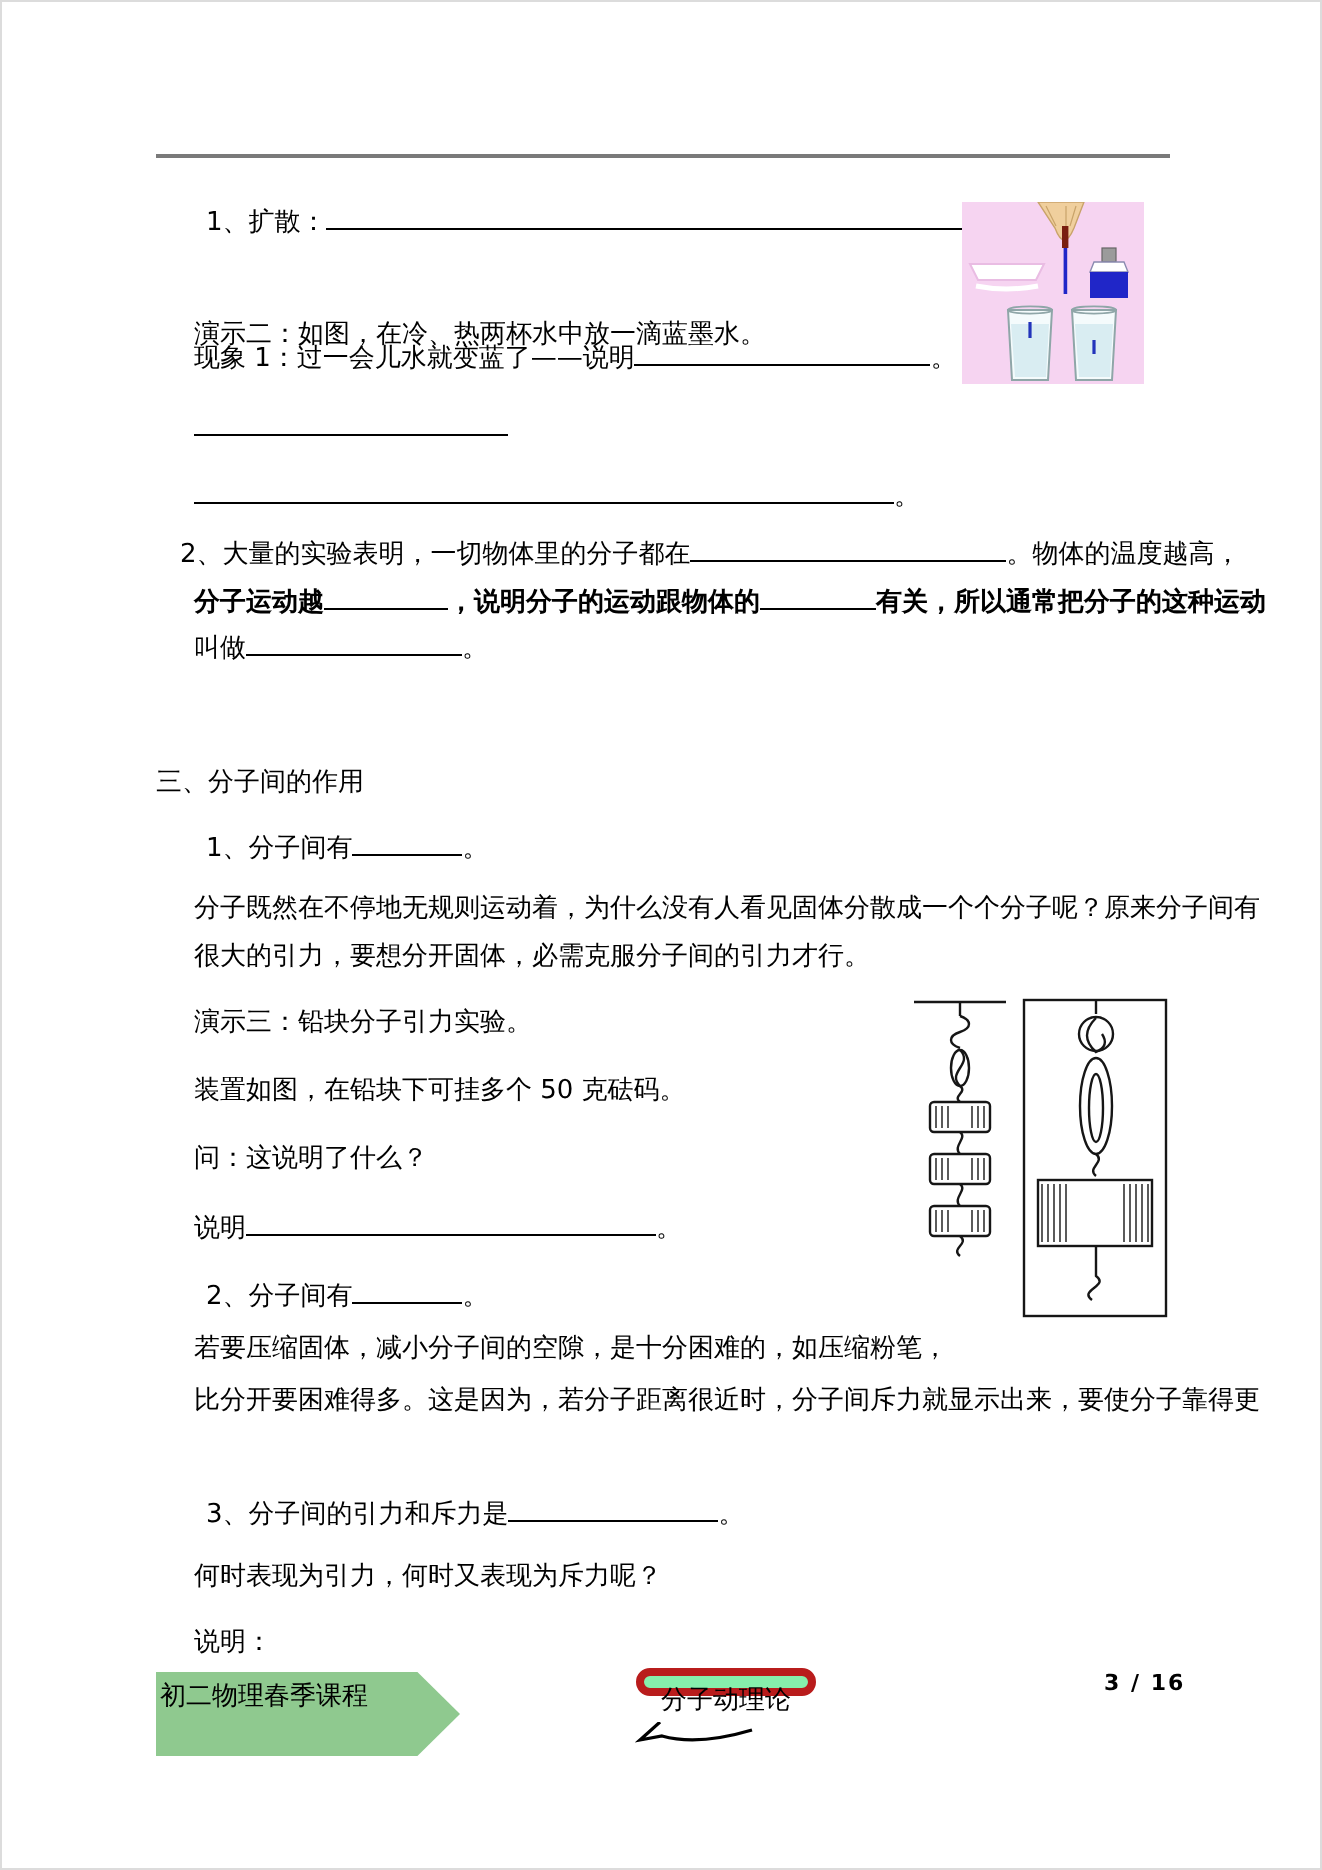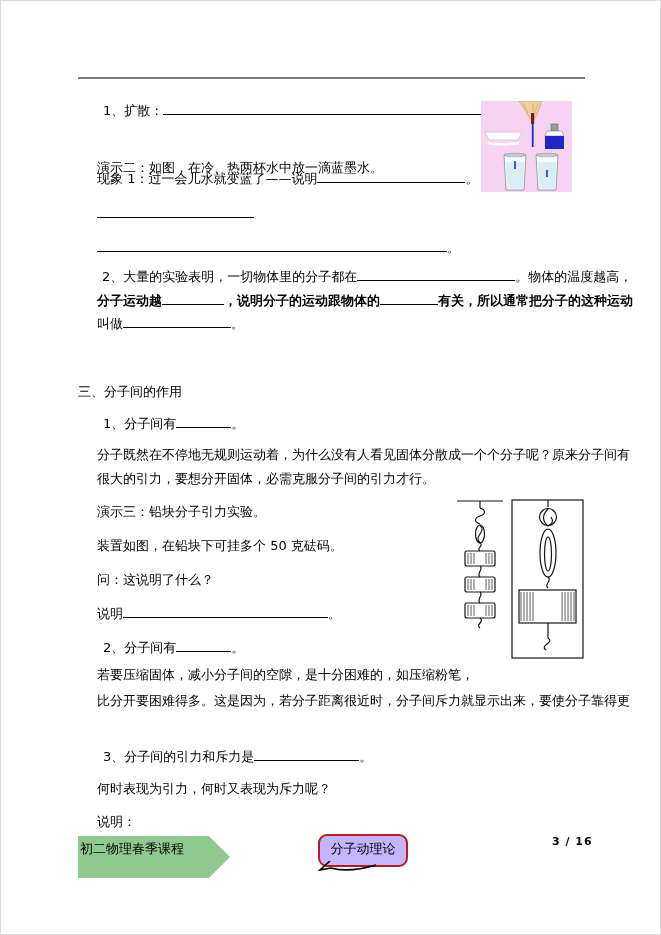--- a/index.html
+++ b/index.html
@@ -24,43 +24,43 @@
   }
   .fig{position:absolute;}
   .fig svg{display:block;width:100%;height:100%;}
   .banner{
     position:absolute;left:78px;top:836px;width:152px;height:42px;
     background:var(--banner-green,#8fc98f);
     clip-path:polygon(0 0,86% 0,100% 50%,86% 100%,0 100%);
     font-size:13px;line-height:26px;padding-left:2px;box-sizing:border-box;
   }
   .bubble{
-    position:absolute;left:318px;top:834px;width:90px;height:33px;
-    border:2px solid #b91c1c;border-radius:9px;background:#c4b5fd;
+    position:absolute;left:318px;top:834px;width:90px;height:14px;
+    border:4px solid #b91c1c;border-radius:9px;background:#86efac;
     font-size:13px;line-height:25px;text-align:center;box-sizing:border-box;
   }
   .bubble-tail{position:absolute;left:314px;top:861px;width:70px;height:16px;}
   .pagenum{
     position:absolute;left:552px;top:835px;
     font-size:11px;font-weight:bold;letter-spacing:1px;
   }
 </style>
 </head>
 <body>
 
 <div class="page">
 
   <div class="rule" style="left:78px;top:77px;width:507px;height:2px;"></div>
 
   <div class="line" style="left:103px;top:100px;"><span class="run">1、扩散：</span><span class="blank" style="width: 337px;"></span><span class="run">。</span></div>
   <div class="line" style="left:97px; top:134px;margin-top:25px;"><span class="run">演示二：如图，在冷、热两杯水中放一滴蓝墨水。</span></div>
   <div class="line" style="left:97px; top:168px;"><span class="run">现象 1：过一会儿水就变蓝了——说明</span><span class="blank" style="width: 148px;"></span><span class="run">。</span></div>
   <div class="line" style="left:97px; top:203px;"><span class="blank" style="width: 157px;"></span></div>
   <div class="line" style="left:97px; top:237px;"><span class="blank" style="width: 350px;"></span><span class="run">。</span></div>
-  <div class="line" style="left:102px; top:266px;text-align:center;"><span class="run">2、大量的实验表明，一切物体里的分子都在</span><span class="blank" style="width: 158px;"></span><span class="run">。物体的温度越高，</span></div>
+  <div class="line" style="left:90px; top:266px;text-align:center;"><span class="run">2、大量的实验表明，一切物体里的分子都在</span><span class="blank" style="width: 158px;"></span><span class="run">。物体的温度越高，</span></div>
   <div class="line" style="left:97px; top:290px;font-weight:bold;"><span class="run">分子运动越</span><span class="blank" style="width: 62px;"></span><span class="run">，说明分子的运动跟物体的</span><span class="blank" style="width: 58px;"></span><span class="run">有关，所以通常把分子的这种运动</span></div>
   <div class="line" style="left:97px; top:313px;"><span class="run">叫做</span><span class="blank" style="width: 108px;"></span><span class="run">。</span></div>
   <div class="line" style="left:78px; top:383px;"><span class="run">三、分子间的作用</span></div>
   <div class="line" style="left:103px;top:413px;"><span class="run">1、分子间有</span><span class="blank" style="width: 55px;"></span><span class="run">。</span></div>
   <div class="line" style="left:97px; top:446px;"><span class="run">分子既然在不停地无规则运动着，为什么没有人看见固体分散成一个个分子呢？原来分子间有</span></div>
   <div class="line" style="left:97px; top:470px;"><span class="run">很大的引力，要想分开固体，必需克服分子间的引力才行。</span></div>
   <div class="line" style="left:97px; top:503px;"><span class="run">演示三：铅块分子引力实验。</span></div>
   <div class="line" style="left:97px; top:537px;"><span class="run">装置如图，在铅块下可挂多个 50 克砝码。</span></div>
   <div class="line" style="left:97px; top:571px;"><span class="run">问：这说明了什么？</span></div>
   <div class="line" style="left:97px; top:603px;"><span class="run">说明</span><span class="blank" style="width: 205px;"></span><span class="run">。</span></div>

